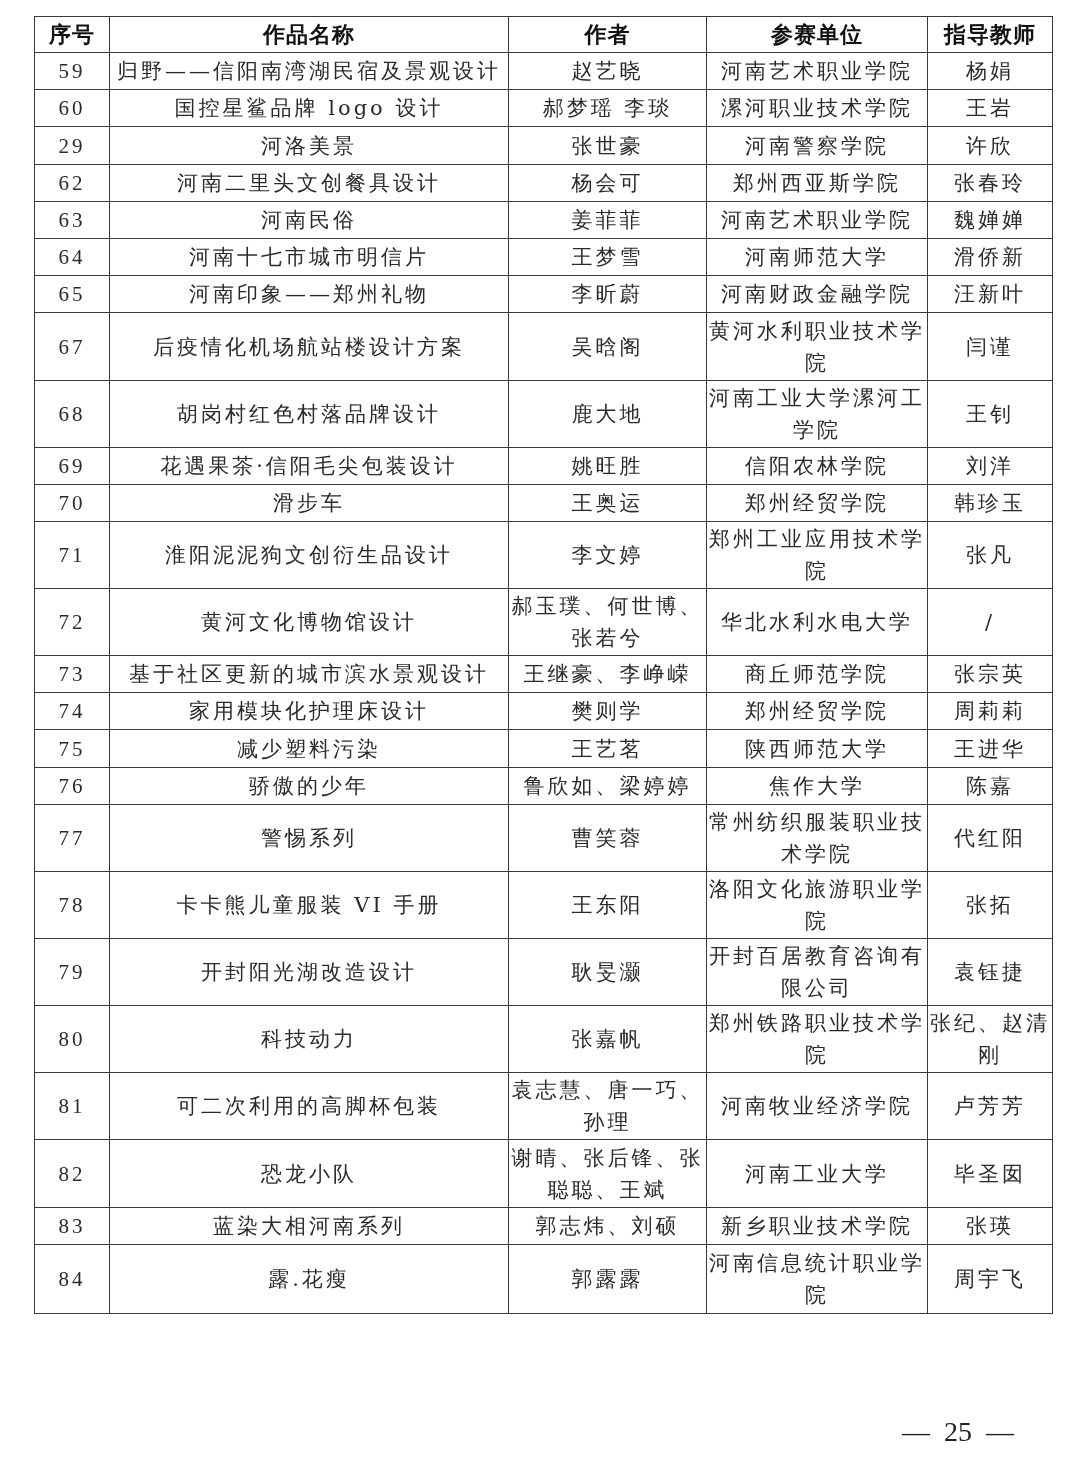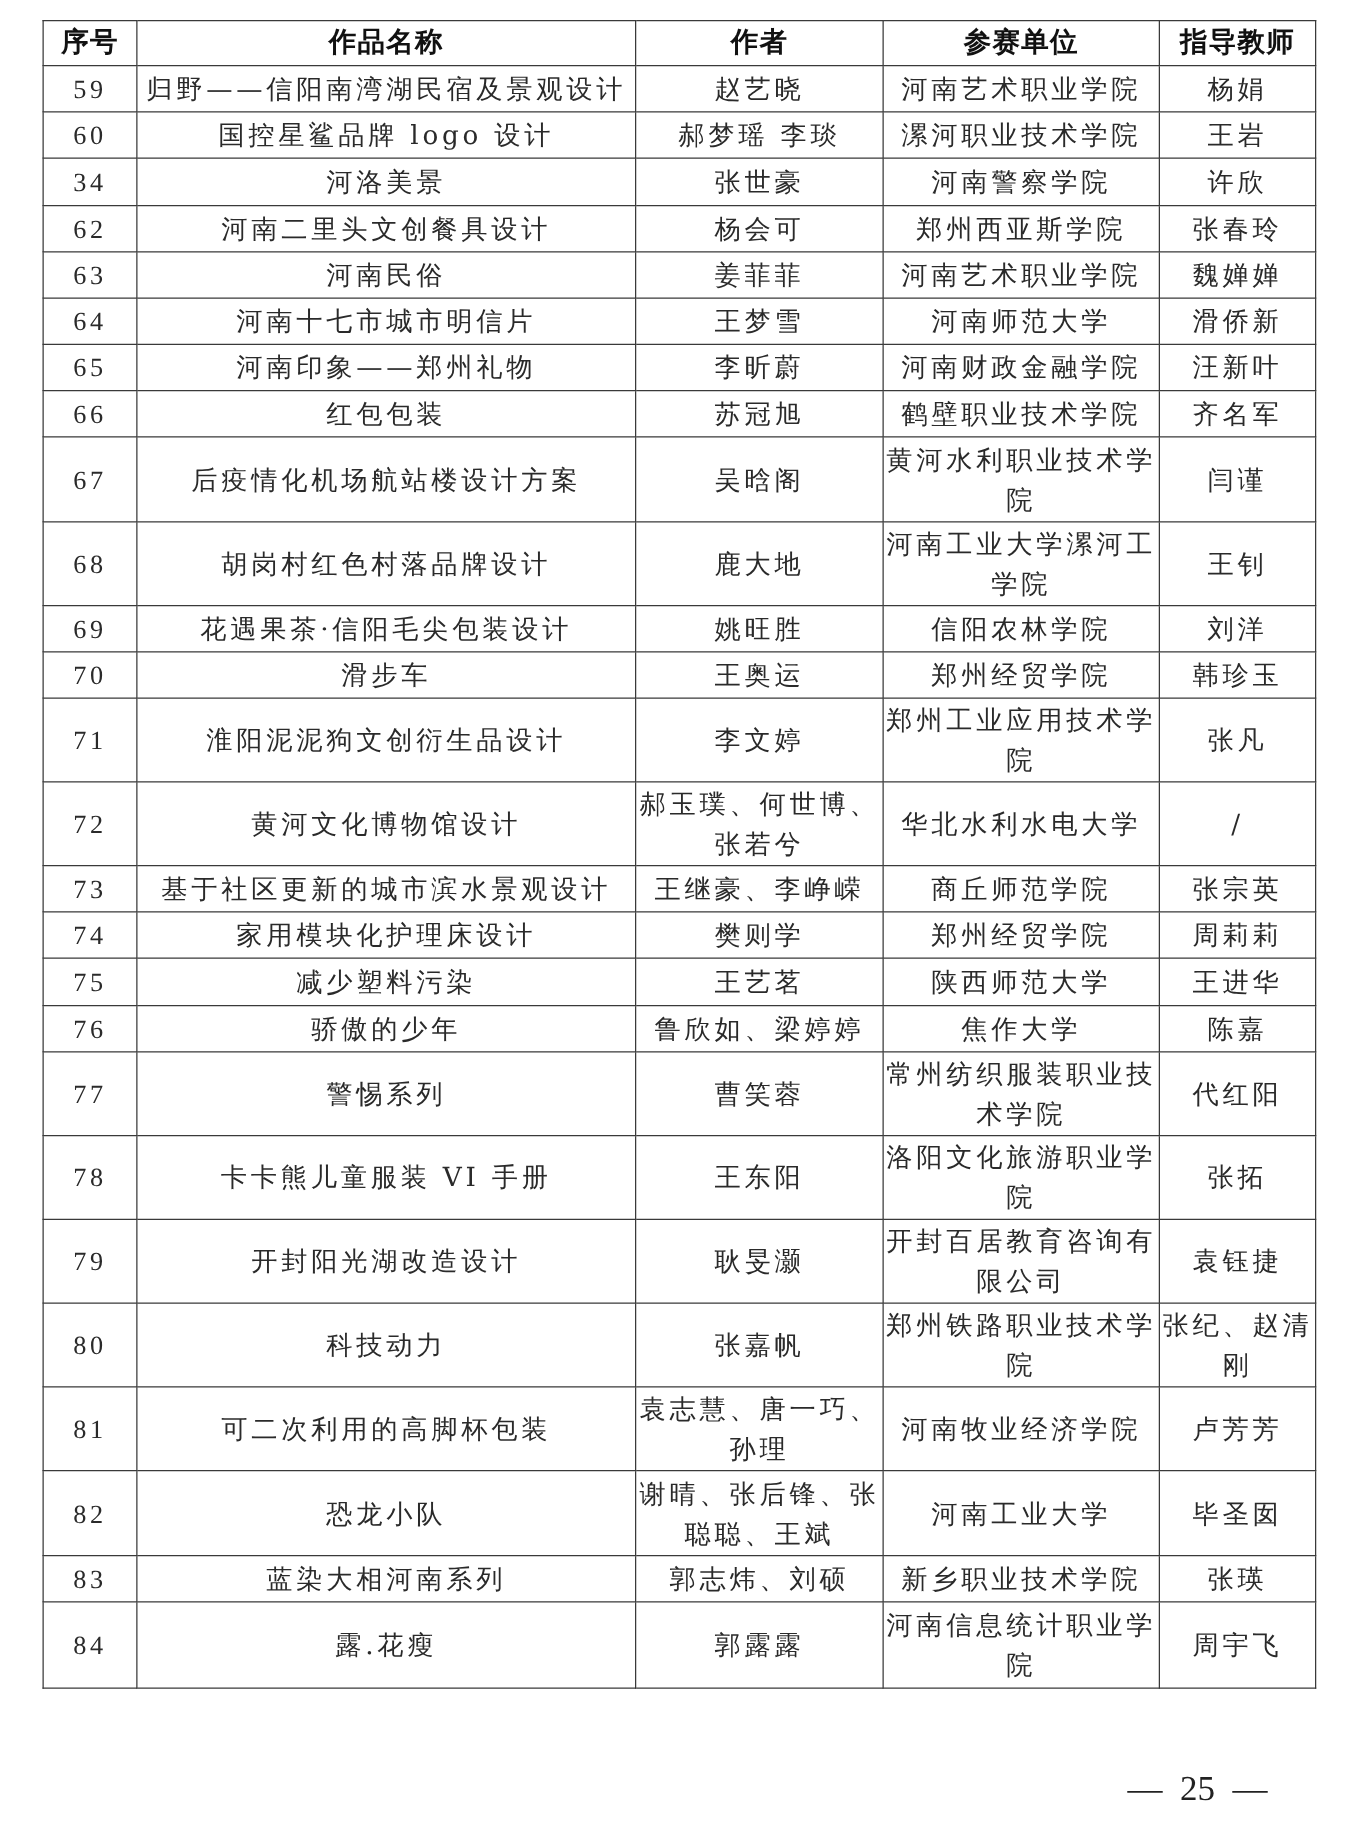--- a/index.html
+++ b/index.html
@@ -54,21 +54,21 @@
         <td>杨娟</td>
       </tr>
       <tr style="height: 37px;">
         <td class="col-no">60</td>
         <td>国控星鲨品牌 logo 设计</td>
         <td>郝梦瑶 李琰</td>
         <td>漯河职业技术学院</td>
         <td>王岩</td>
       </tr>
       <tr style="height: 38px;">
-        <td class="col-no">34</td>
+        <td class="col-no">29</td>
         <td>河洛美景</td>
         <td>张世豪</td>
         <td>河南警察学院</td>
         <td>许欣</td>
       </tr>
       <tr style="height: 37px; padding-left: 37px;">
         <td class="col-no">62</td>
         <td>河南二里头文创餐具设计</td>
         <td>杨会可</td>
         <td>郑州西亚斯学院</td>
@@ -88,27 +88,20 @@
         <td>河南师范大学</td>
         <td>滑侨新</td>
       </tr>
       <tr style="height: 37px;">
         <td class="col-no">65</td>
         <td>河南印象——郑州礼物</td>
         <td>李昕蔚</td>
         <td>河南财政金融学院</td>
         <td>汪新叶</td>
       </tr>
-      <tr style="height: 37px;">
-        <td class="col-no">66</td>
-        <td>红包包装</td>
-        <td>苏冠旭</td>
-        <td>鹤壁职业技术学院</td>
-        <td>齐名军</td>
-      </tr>
       <tr style="height: 68px;">
         <td class="col-no">67</td>
         <td>后疫情化机场航站楼设计方案</td>
         <td>吴晗阁</td>
         <td>黄河水利职业技术学院</td>
         <td>闫谨</td>
       </tr>
       <tr style="height: 67px;">
         <td class="col-no">68</td>
         <td>胡岗村红色村落品牌设计</td>

